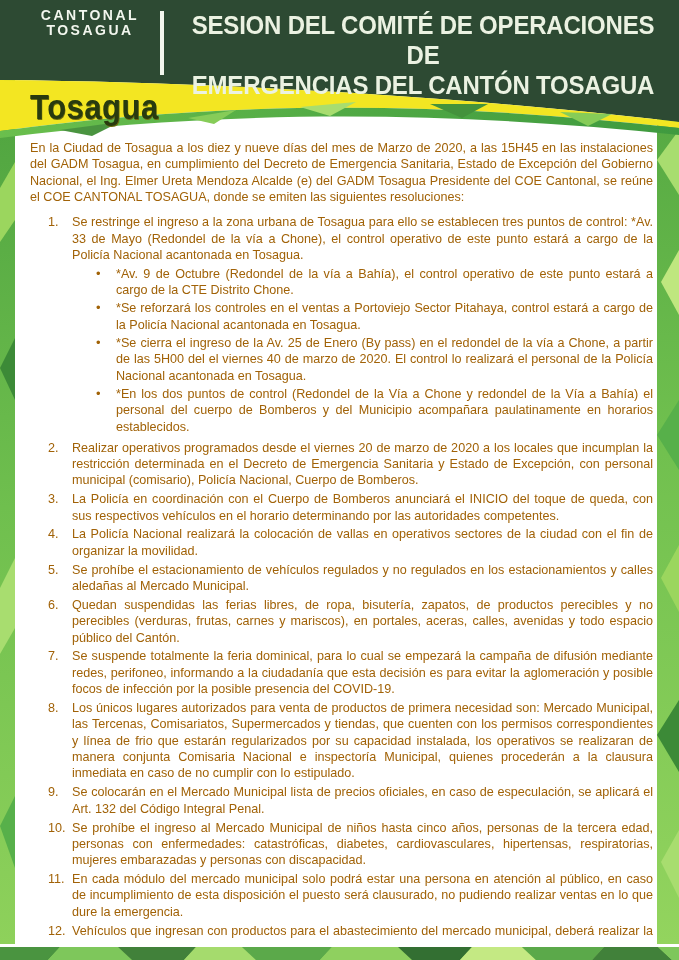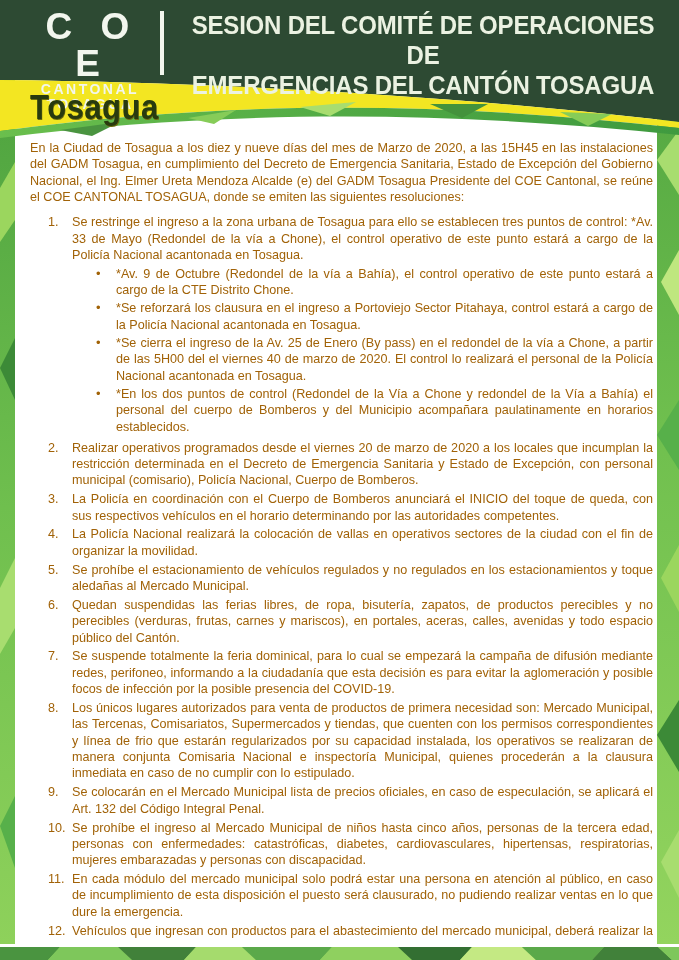--- a/index.html
+++ b/index.html
@@ -117,21 +117,20 @@
       <path d="M0,0 H679 V122 C470,97 220,82 0,80 Z" fill="#2d4a33"></path>
       <path d="M0,80 C220,82 470,97 679,122 L679,128 C460,103 240,98 0,131 Z" fill="#f3e622"></path>
       <path d="M0,131 C240,98 460,103 679,128 L679,135 C460,112 240,108 0,138 Z" fill="url(#gS)"></path>
       <polygon points="188,118 236,110 214,124" fill="#86cc58"></polygon>
       <polygon points="300,107 356,102 330,116" fill="#a8dd6f"></polygon>
       <polygon points="430,104 488,104 462,118" fill="#44923c"></polygon>
       <polygon points="560,112 612,114 588,126" fill="#86cc58"></polygon>
       <polygon points="60,130 120,122 92,136" fill="#4a9440"></polygon>
     </svg>
     <div class="logo">
-      <div class="coe">C O E</div>
       <div class="sub">CANTONAL</div>
       <div class="sub">TOSAGUA</div>
     </div>
     <div class="logo-divider"></div>
     <div class="title">
       <div>SESION DEL COMITÉ DE OPERACIONES DE</div>
       <div>EMERGENCIAS DEL CANTÓN TOSAGUA</div>
     </div>
     <div class="brand">Tosagua</div>
   </div>
@@ -143,21 +142,21 @@
           <span class="num">1.</span>
           <div class="li-body">
             <div class="jtext">Se restringe el ingreso a la zona urbana de Tosagua para ello se establecen tres puntos de control: *Av. 33 de Mayo (Redondel de la vía a Chone), el control operativo de este punto estará a cargo de la Policía Nacional acantonada en Tosagua.</div>
             <ul class="subs">
               <li class="sub">
                 <span class="dot">•</span>
                 <div class="b-text">*Av. 9 de Octubre (Redondel de la vía a Bahía), el control operativo de este punto estará a cargo de la CTE Distrito Chone.</div>
               </li>
               <li class="sub">
                 <span class="dot">•</span>
-                <div class="b-text">*Se reforzará los clausura en el ingreso a Portoviejo Sector Pitahaya, control estará a cargo de la Policía Nacional acantonada en Tosagua.</div>
+                <div class="b-text">*Se reforzará los controles en el ventas a Portoviejo Sector Pitahaya, control estará a cargo de la Policía Nacional acantonada en Tosagua.</div>
               </li>
               <li class="sub">
                 <span class="dot">•</span>
                 <div class="b-text">*Se cierra el ingreso de la Av. 25 de Enero (By pass) en el redondel de la vía a Chone, a partir de las 5H00 del el viernes 40 de marzo de 2020. El control lo realizará el personal de la Policía Nacional acantonada en Tosagua.</div>
               </li>
               <li class="sub">
                 <span class="dot">•</span>
                 <div class="b-text">*En los dos puntos de control (Redondel de la Vía a Chone y redondel de la Vía a Bahía) el personal del cuerpo de Bomberos y del Municipio acompañara paulatinamente en horarios establecidos.</div>
               </li>
             </ul>
@@ -177,21 +176,21 @@
         </li>
         <li class="res">
           <span class="num">4.</span>
           <div class="li-body">
             <div class="jtext">La Policía Nacional realizará la colocación de vallas en operativos sectores de la ciudad con el fin de organizar la movilidad.</div>
           </div>
         </li>
         <li class="res">
           <span class="num">5.</span>
           <div class="li-body">
-            <div class="jtext">Se prohíbe el estacionamiento de vehículos regulados y no regulados en los estacionamientos y toque aledañas al Mercado Municipal.</div>
+            <div class="jtext">Se prohíbe el estacionamiento de vehículos regulados y no regulados en los estacionamientos y calles aledañas al Mercado Municipal.</div>
           </div>
         </li>
         <li class="res">
           <span class="num">6.</span>
           <div class="li-body">
             <div class="jtext">Quedan suspendidas las ferias libres, de ropa, bisutería, zapatos, de productos perecibles y no perecibles (verduras, frutas, carnes y mariscos), en portales, aceras, calles, avenidas y todo espacio público del Cantón.</div>
           </div>
         </li>
         <li class="res">
           <span class="num">7.</span>

